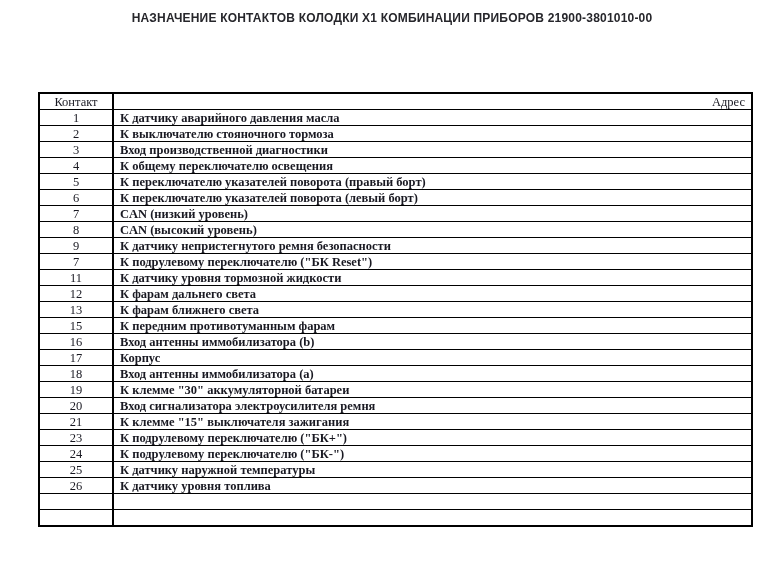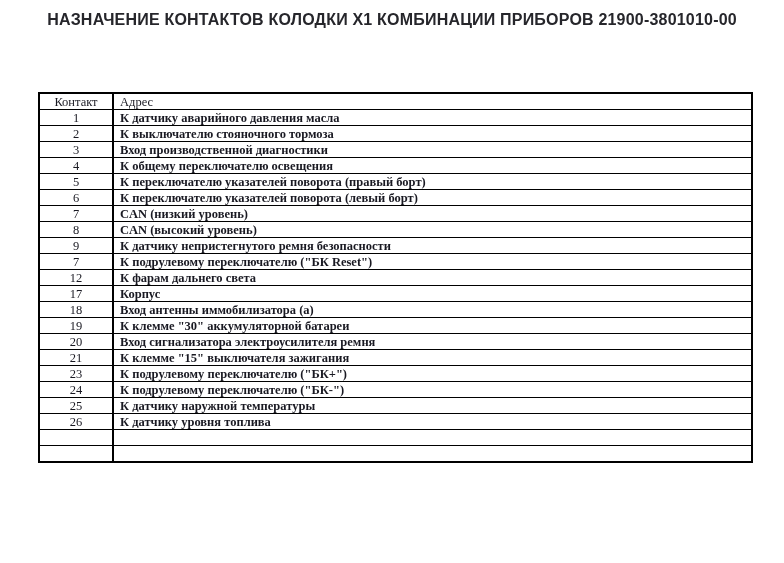--- a/index.html
+++ b/index.html
@@ -13,21 +13,21 @@
   }
   .page {
     position: relative;
     width: 784px;
     height: 563px;
     background: #ffffff;
   }
   .title {
     font-family: "Liberation Sans", sans-serif;
     font-weight: bold;
-    font-size: 16px;
+    font-size: 12px;
     color: #26262b;
     text-align: center;
     margin: 0;
     padding-top: 11px;
     letter-spacing: 0.2px;
   }
   table.pin-table {
     position: absolute;
     left: 38px;
     top: 92px;
@@ -48,21 +48,21 @@
     overflow: hidden;
     white-space: nowrap;
     font-weight: normal;
   }
   .pin-table .col-contact {
     width: 60px;
     text-align: center;
     border-right: 2px solid #000000;
   }
   .pin-table th.col-address {
-    text-align: left;
+    text-align: right;
   }
   .pin-table td.col-address {
     text-align: left;
     font-weight: bold;
   }
 </style>
 </head>
 <body>
 
 <div class="page">
@@ -110,22 +110,38 @@
         </tr>
         <tr>
           <td class="col-contact">9</td>
           <td class="col-address">К датчику непристегнутого ремня безопасности</td>
         </tr>
         <tr>
           <td class="col-contact">7</td>
           <td class="col-address">К подрулевому переключателю ("БК Reset")</td>
         </tr>
         <tr>
+          <td class="col-contact">11</td>
+          <td class="col-address">К датчику уровня тормозной жидкости</td>
+        </tr>
+        <tr>
           <td class="col-contact">12</td>
           <td class="col-address">К фарам дальнего света</td>
+        </tr>
+        <tr>
+          <td class="col-contact">13</td>
+          <td class="col-address">К фарам ближнего света</td>
+        </tr>
+        <tr>
+          <td class="col-contact">15</td>
+          <td class="col-address">К передним противотуманным фарам</td>
+        </tr>
+        <tr>
+          <td class="col-contact">16</td>
+          <td class="col-address">Вход антенны иммобилизатора (b)</td>
         </tr>
         <tr>
           <td class="col-contact">17</td>
           <td class="col-address">Корпус</td>
         </tr>
         <tr>
           <td class="col-contact">18</td>
           <td class="col-address">Вход антенны иммобилизатора (a)</td>
         </tr>
         <tr>

